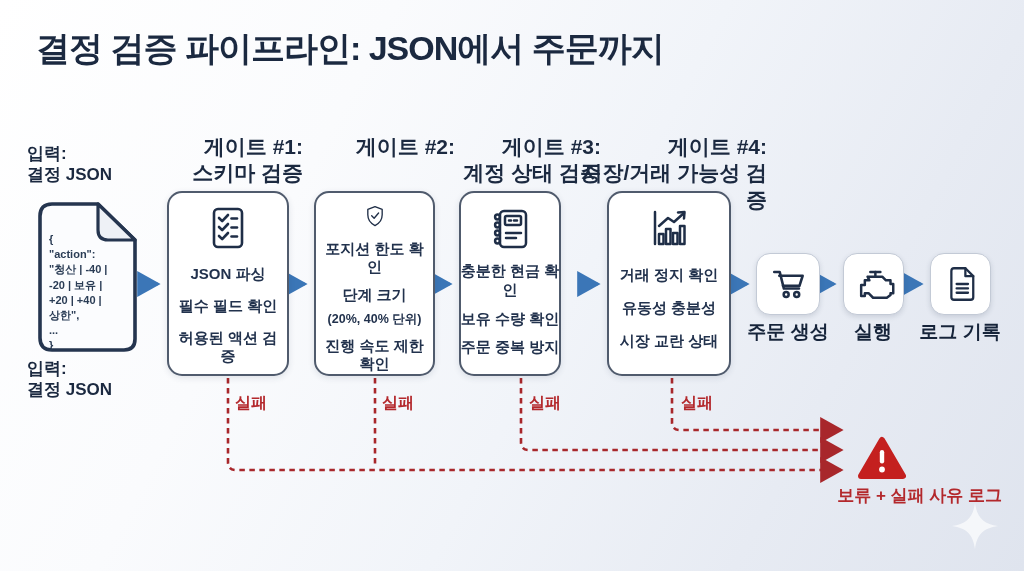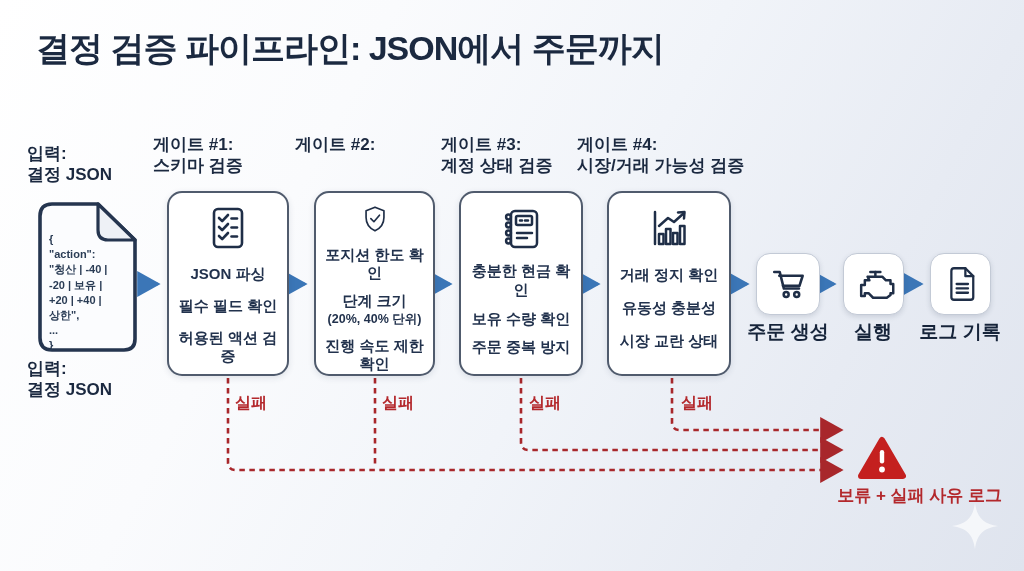--- a/index.html
+++ b/index.html
@@ -20,42 +20,42 @@
   .io-label.bottom{ left:27px; top:358px; }
   
   .doc{ position:absolute; left:36px; top:200px; width:104px; height:155px; }
   .doc svg{ position:absolute; left:0; top:0; }
   .doc .code{
     position:absolute; left:13px; top:32px; width:82px;
     font-size:11px; font-weight:700; color:#2a3c55; line-height:1.38;
     white-space:pre-line;
   }
   
-  .gate-title{ position:absolute; top:134px; text-align:left;
-    font-size:17px; font-weight:800; color:#1b2940; line-height:1.25; }
+  .gate-title{ position:absolute; top:134px; text-align:right;
+    font-size:21px; font-weight:800; color:#1b2940; line-height:1.25; }
   .gt1{ left:153px; width:150px; }
   .gt2{ left:295px; width:160px; }
   .gt3{ left:441px; width:160px; }
   .gt4{ left:577px; width:190px; }
   
   .gate{ position:absolute; top:191px; height:185px; background:#ffffff;
     border:2px solid #505b6d; border-radius:15px;
     box-shadow:0 2px 6px rgba(40,55,80,.12);
     display:flex; flex-direction:column; align-items:center; }
   .g1{ left:167px; width:122px; }
   .g2{ left:314px; width:121px;align-items:center; }
-  .g3{ left:459px; width:124px; }
+  .g3{ left:459px; width:102px; }
   .g4{ left:607px; width:124px; }
   .gate .icon{ margin-top:11px; height:48px; }
   .gate-body{ width:112px; text-align:center; font-size:15px; font-weight:700;
     color:#22324d; line-height:1.25; }
   .g1 .gate-item{ margin-top:13px; }
   .g2 .gate-body{ margin-top:2px; }
   .g2 .gate-item{ margin-top:9px; }
-  .g2 .gate-item.small{ margin-top:1px; font-size:12.5px; font-weight:700; }
+  .g2 .gate-item.small{ margin-top:7px; font-size:12.5px; font-weight:700; }
   .g3 .gate-item{ margin-top:10px; }
   .g4 .gate-item{ margin-top:14px;text-align:center; }
   
   .mini{ position:absolute; top:253px; height:62px; background:#ffffff;
     border:1.5px solid #c3cad6; border-radius:14px;
     box-shadow:0 2px 5px rgba(40,55,80,.15);
     display:flex; align-items:center; justify-content:center; }
   .mini.cart{ left:756px; width:64px; }
   .mini.engine{ left:843px; width:61px; }
   .mini.log{ left:930px; width:61px; }

